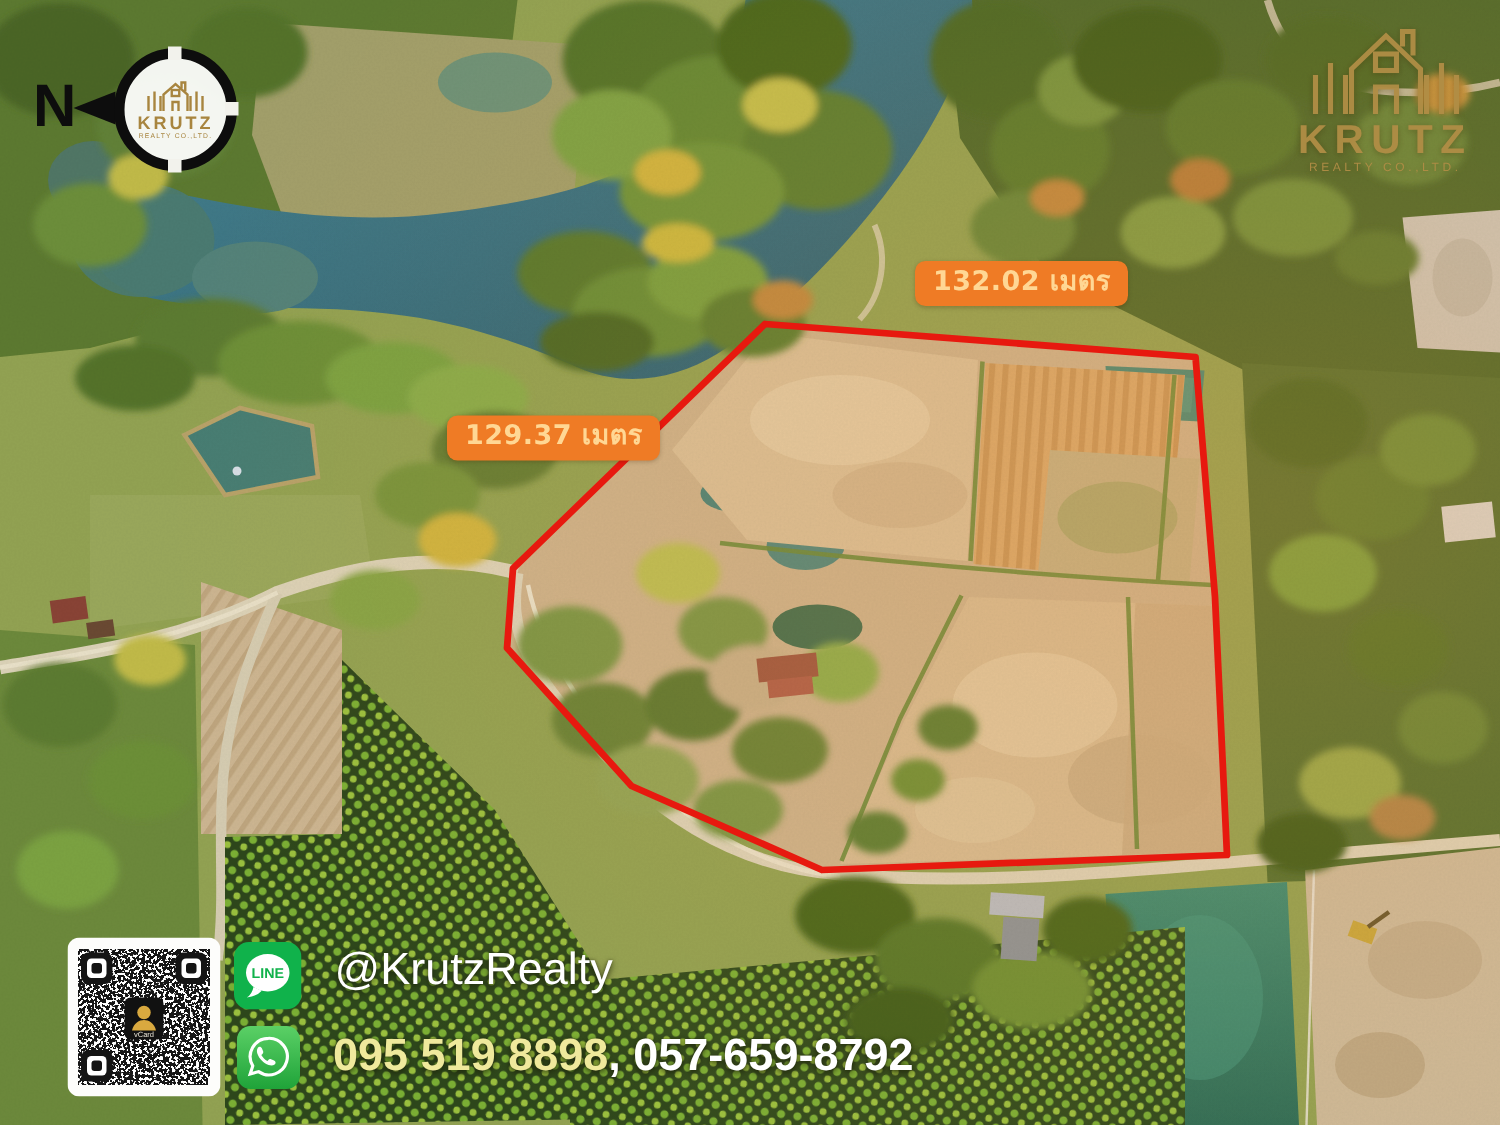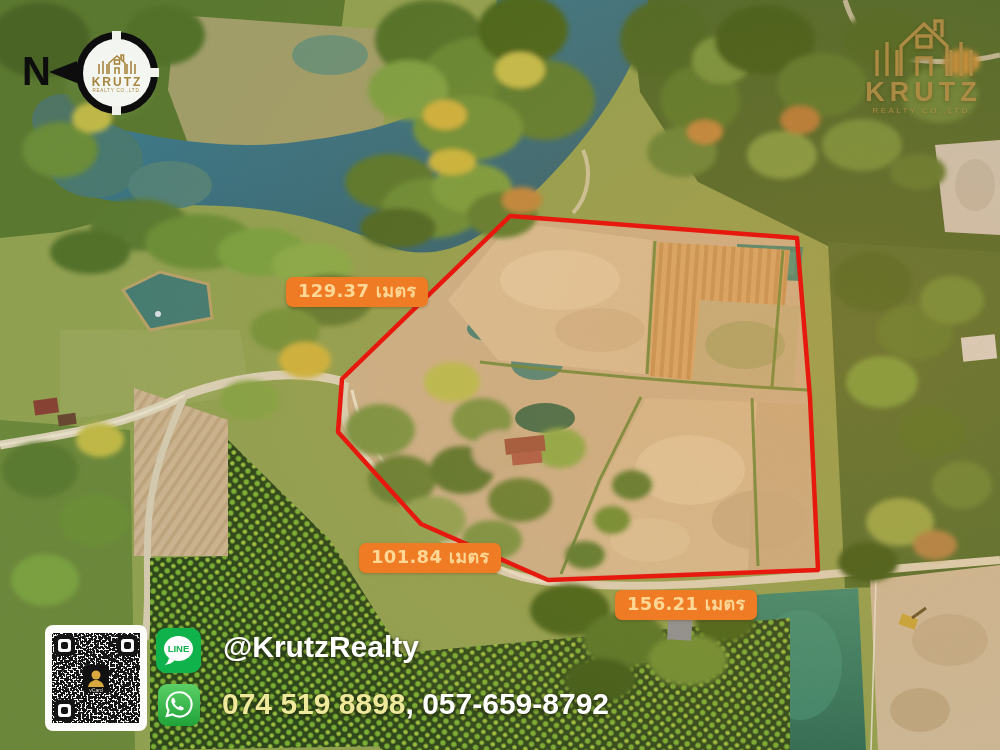--- a/index.html
+++ b/index.html
@@ -7,21 +7,21 @@
          font-family:"Liberation Sans","DejaVu Sans",sans-serif;background:#7e9647;}
   .stage svg.terrain{position:absolute;left:0;top:0;}
 
   
   .m-label{position:absolute;background:#EF7B25;color:#FFD794;font-weight:bold;
            font-size:18px;line-height:1;padding:5px 12px 7px;border-radius:7px;
            letter-spacing:.3px;white-space:nowrap;
            font-family:"DejaVu Sans","Liberation Sans",sans-serif;
            box-shadow:0 1px 3px rgba(60,30,0,.25);}
   .m-top{left:610px;top:174px}
-  .m-upleft{left:286px;top:277px}
+  .m-upleft{left:298px;top:277px}
   .m-right{left:834px;top:381px}
   .m-lowleft{left:359px;top:543px}
   .m-bottom{left:615px;top:590px}
 
   
   .compass-n{position:absolute;left:22px;top:49px;font-size:40px;font-weight:bold;color:#0d0d0d;}
   .compass-arrow{position:absolute;left:49px;top:61px;width:0;height:0;
                  border-right:28px solid #0d0d0d;border-top:11px solid transparent;border-bottom:11px solid transparent;}
   .logo-circle{position:absolute;left:76px;top:32px;width:68px;height:68px;border:7px solid #0d0d0d;
                border-radius:50%;background:rgba(255,255,255,.93);display:flex;flex-direction:column;
@@ -36,21 +36,21 @@
   
   .watermark{position:absolute;left:846px;top:16px;width:155px;text-align:center;color:#B08D45;
              opacity:.95;filter:drop-shadow(0 1px 2px rgba(60,40,0,.35));}
   .watermark .brand-name{font-size:27px;font-weight:bold;letter-spacing:5px;line-height:1;margin-top:-3px;}
   .watermark .brand-sub{font-size:8px;letter-spacing:2.4px;}
 
   
   .qr{position:absolute;left:45px;top:625px;}
   .line-icon{position:absolute;left:156px;top:628px;}
   .wa-icon{position:absolute;left:158px;top:684px;}
-  .contact-handle{position:absolute;left:223px;top:630px;font-size:30px;font-weight:bold;color:#fff;
+  .contact-handle{position:absolute;left:223px;top:630px;font-size:30px;font-weight:normal;color:#fff;
                   text-shadow:0 2px 4px rgba(30,35,10,.75),0 0 2px rgba(30,35,10,.5);}
   .contact-phones{position:absolute;left:222px;top:687px;font-size:30px;font-weight:bold;
                   text-shadow:0 2px 4px rgba(30,35,10,.75),0 0 2px rgba(30,35,10,.5);white-space:nowrap;}
   .phone-a{color:#EFE99C}
   .phone-sep,.phone-b{color:#ffffff}
 </style>
 </head>
 <body>
 
 <div class="stage">
@@ -308,23 +308,22 @@
         <path d="M32,60 V30 L55,8 L78,30 V60"></path>
         <path d="M66,15 V5 h7 V21"></path>
         <rect x="48" y="20" width="14" height="11"></rect>
         <path d="M48,60 V42 h14 V60"></path>
       </g>
     </svg>
     <div class="brand-name">KRUTZ</div>
     <div class="brand-sub">REALTY CO.,LTD.</div>
   </div>
 
+  <div class="m-label m-top">132.02 เมตร</div>
   <div class="m-label m-upleft">129.37 เมตร</div>
-  <div class="m-label m-lowleft">101.84 เมตร</div>
-  <div class="m-label m-bottom">156.21 เมตร</div>
 
   <svg class="qr" width="102" height="106" viewBox="0 0 102 106">
     <defs>
       <filter id="qrNoise" x="0" y="0" width="100%" height="100%">
         <feTurbulence type="fractalNoise" baseFrequency="0.5" numOctaves="2" seed="11" result="n"></feTurbulence>
         <feColorMatrix in="n" type="matrix" values="0 0 0 0 0 0 0 0 0 0 0 0 0 0 0 0 0 40 0 -18" result="a"></feColorMatrix>
         <feFlood flood-color="#141414" result="f"></feFlood>
         <feComposite in="f" in2="a" operator="in"></feComposite>
       </filter>
     </defs>
@@ -371,16 +370,16 @@
       </linearGradient>
     </defs>
     <rect width="42" height="42" rx="9" fill="url(#waG)"></rect>
     <path d="M21 8.2a12.2 12.2 0 0 0-10.5 18.4L8.8 32l5.6-1.6A12.2 12.2 0 1 0 21 8.2z" fill="none" stroke="#ffffff" stroke-width="2.1"></path>
     <path d="M16.6 14.9c-.5-1.2-2-1.4-2.7-.4-.6 1-.9 2.3-.3 4 1.2 3.4 4.1 6.3 7.5 7.5 1.7.6 3 .3 4-.3 1-.7.8-2.2-.4-2.7l-2-.8c-.7-.3-1.5 0-1.9.6l-.5.6c-1.7-1-3.1-2.4-4.1-4.1l.6-.5c.6-.4.9-1.2.6-1.9z" fill="#ffffff"></path>
   </svg>
 
   <div class="contact-handle">@KrutzRealty</div>
 
   <div class="contact-phones">
-    <span class="phone-a">074 519 8898</span><span class="phone-sep">, </span><span class="phone-b">057-659-8792</span>
+    <span class="phone-a">095 519 8898</span><span class="phone-sep">, </span><span class="phone-b">057-659-8792</span>
   </div>
 
 </div>
 
 </body></html>

